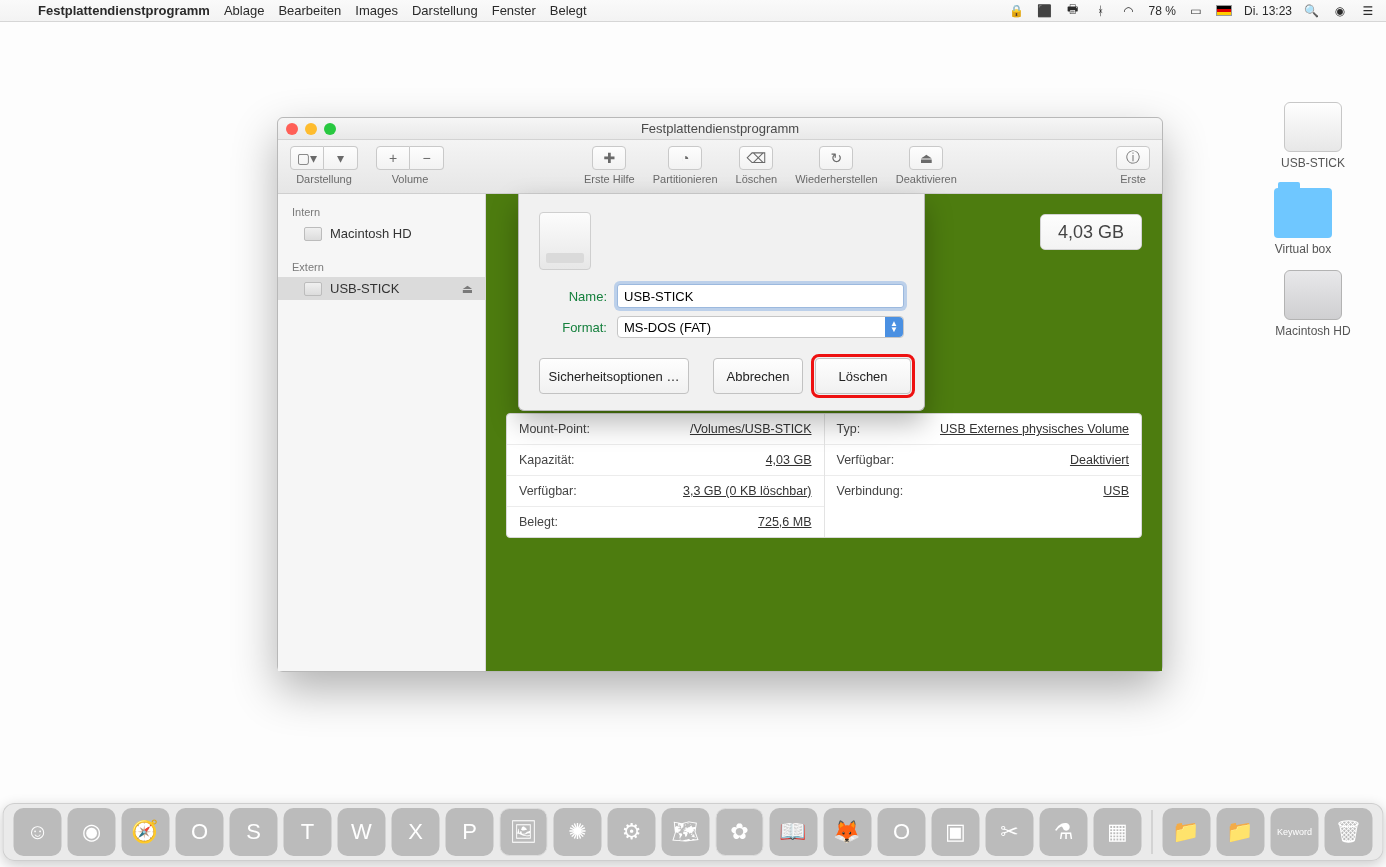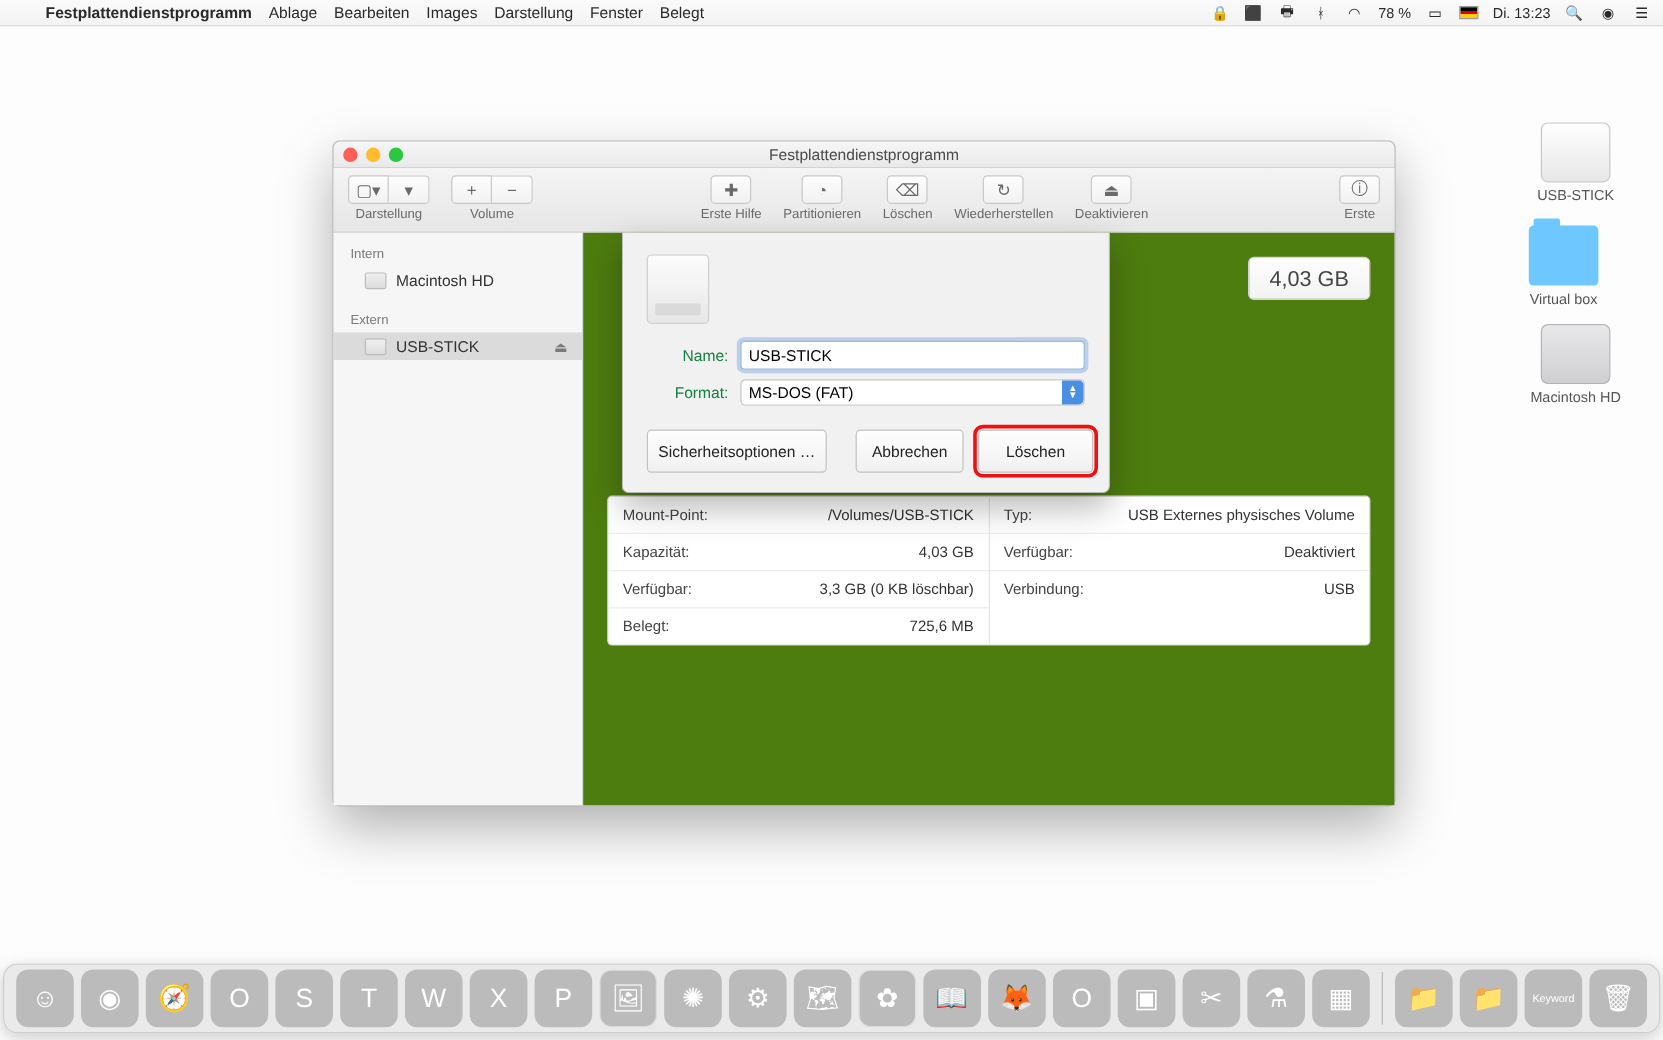--- a/index.html
+++ b/index.html
@@ -64,21 +64,21 @@
   .sizebadge { position:absolute; right:20px; top:20px; width:102px; height:36px;
     border:1px solid #d3d3d3; border-radius:5px; background:linear-gradient(#fdfdfd,#f3f3f3);
     display:flex; align-items:center; justify-content:center; font-size:18px; color:#444;}
 
   .detail-tables{ position:absolute; left:20px; right:20px; top:219px; display:flex; gap:0;
     border:1px solid #d9d9d9; border-radius:4px; font-size:12.5px; color:#3c3c3c; background:#fff;}
   .dtcol{ flex:1; }
   .dtcol:first-child{ border-right:1px solid #e3e3e3;}
   .drow{ display:flex; justify-content:space-between; padding:8px 12px; border-bottom:1px solid #ececec;gap:37px;}
   .drow:last-child{border-bottom:none;}
-  .drow .k{ color:#444;} .drow .v{ color:#333; text-align:right;}
+  .drow .k{ color:#444;} .drow .v{ color:#333; text-align:right;text-decoration:underline;}
 
   
   .sheet { position:absolute; left:240px; top:0; width:407px; background:#f1f1f1;
     border:1px solid #b9b9b9; border-top:none; border-radius:0 0 6px 6px;
     box-shadow:0 12px 28px rgba(0,0,0,.28); z-index:20; padding:18px 20px 16px;}
   .sheet .row1{ display:flex; gap:14px; }
   .diskicon{ width:52px; height:58px; background:linear-gradient(#fcfcfc,#e7e7e7);
     border:1px solid #cfcfcf; border-radius:4px; flex-shrink:0; position:relative;}
   .diskicon:after{content:"";position:absolute;left:6px;right:6px;bottom:6px;height:10px;
     background:#dadada;border-radius:2px;}

